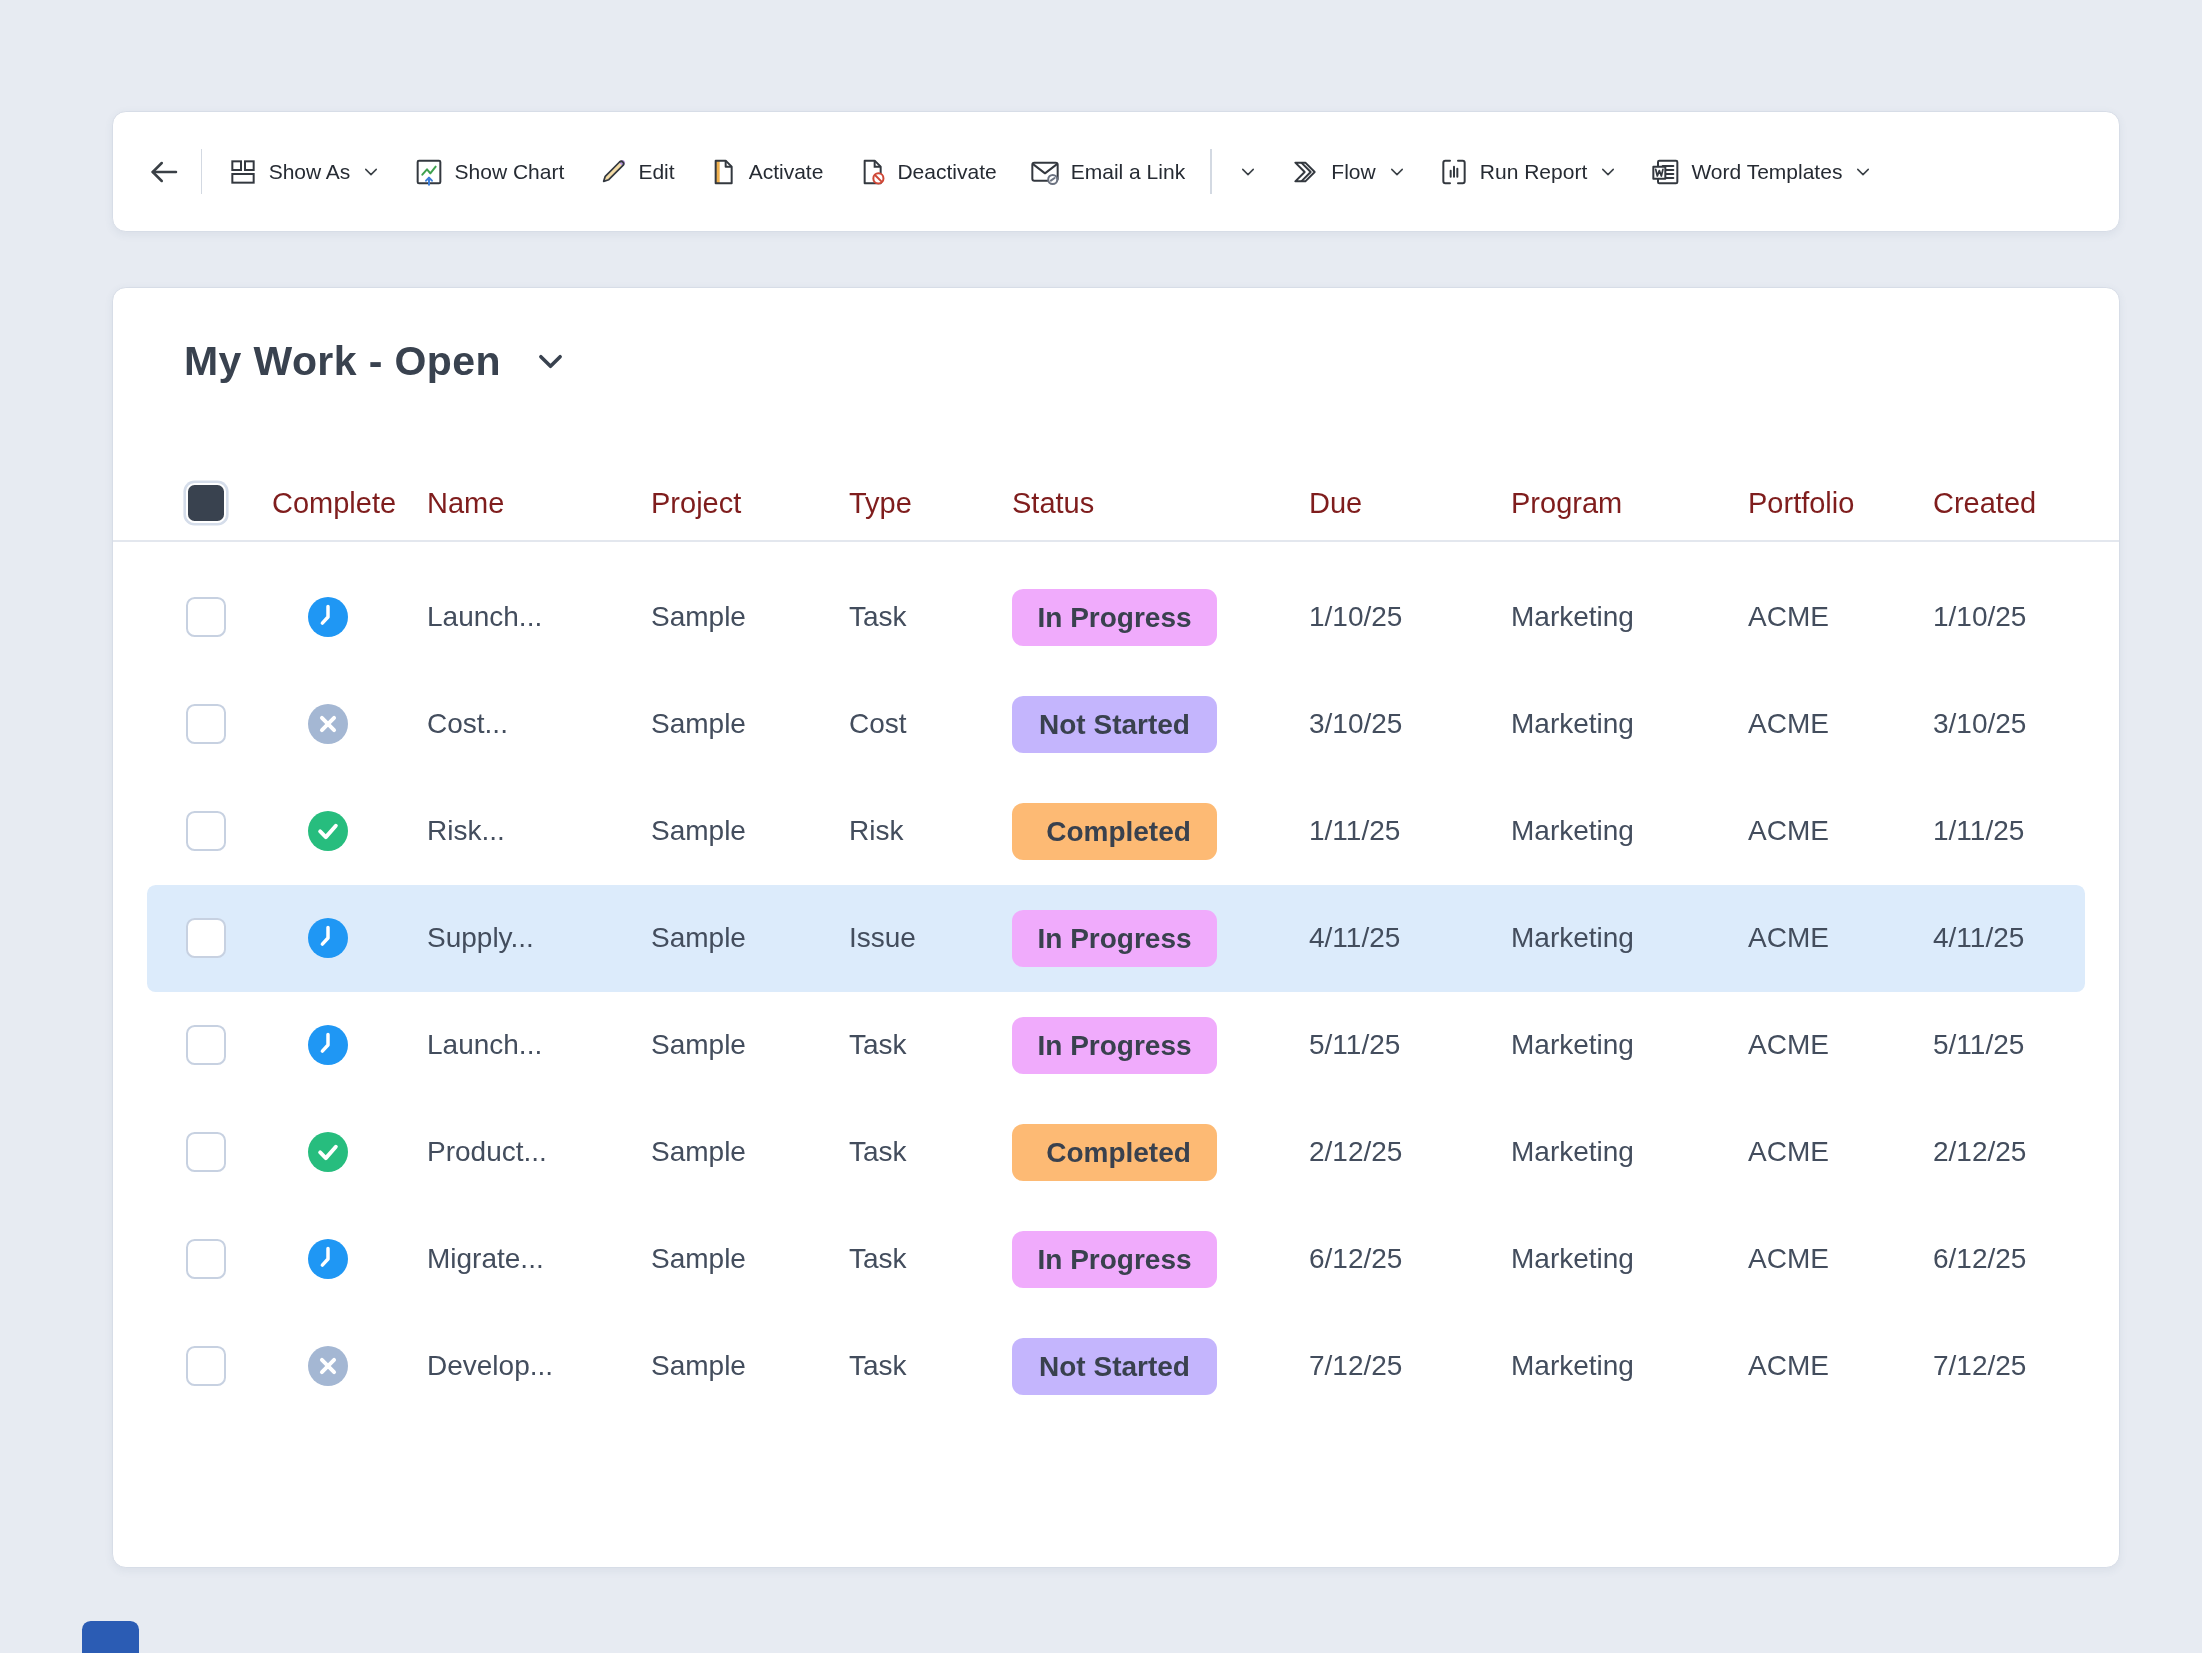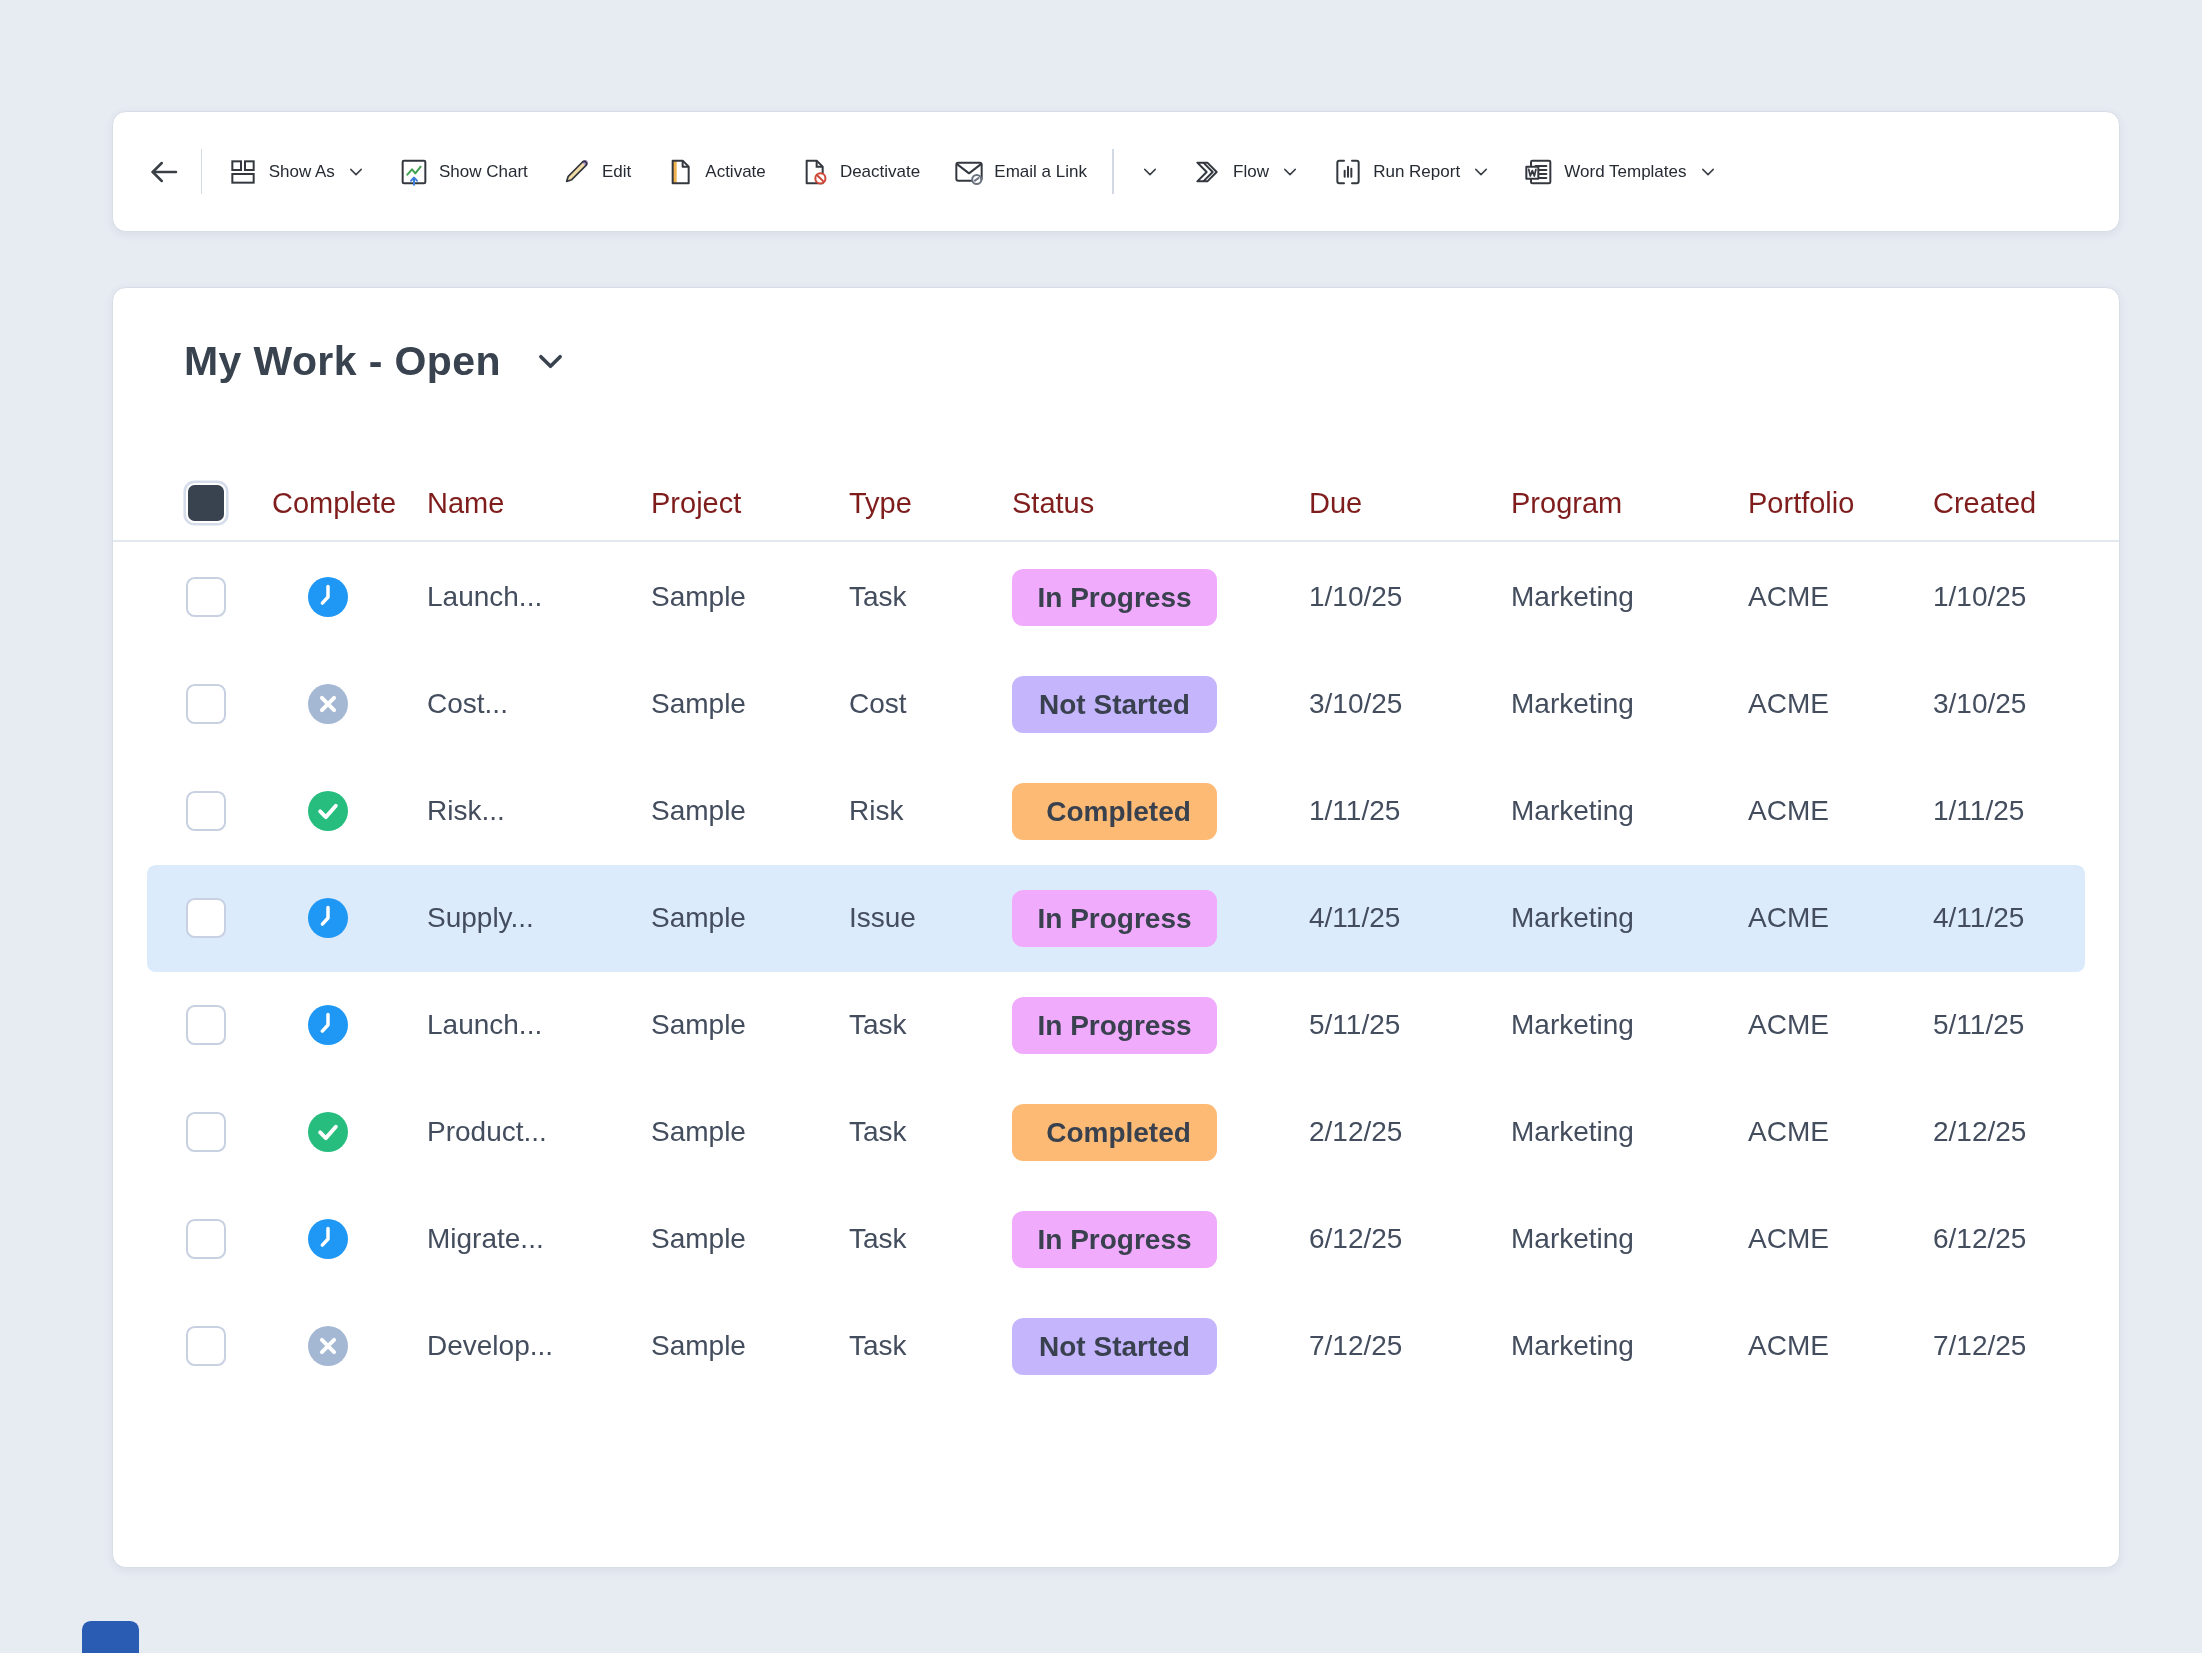--- a/index.html
+++ b/index.html
@@ -12,21 +12,21 @@
   }
   .card {
     position:absolute; left:112px; width:2008px;
     background:#fff; border:1.7px solid #d7dde7; border-radius:13.8px;
     box-shadow:0 2.6px 8.6px rgba(60,80,110,0.07);
   }
   
   .toolbar { top:111px; height:121px; display:flex; align-items:center; padding:0 22.4px; }
   .tb-btn {
     display:flex; align-items:center; gap:9.5px; padding:0 16.3px; height:67px;
-    border-radius:6.9px; font-size:17px; color:#262b33; cursor:pointer; white-space:nowrap;
+    border-radius:6.9px; font-size:21px; color:#262b33; cursor:pointer; white-space:nowrap;
     background:transparent; border:none;
   }
   .tb-btn svg.tool { width:32px; height:32px; flex:0 0 auto; }
   .tb-divider { width:1.7px; height:45px; background:#d3d9e2; margin:0 8.6px; flex:0 0 auto; }
   .chev { width:18px; height:18px; margin-left:2.6px; flex:0 0 auto; }
   .back-btn { padding:0 10.3px; }
   .back-btn svg { width:36px; height:36px; }
   
   .main { top:287px; height:1281px; }
   .view-header { margin:50px 0 0 71px; display:flex; align-items:center; gap:33px; cursor:pointer; }
@@ -34,21 +34,21 @@
   .view-header svg { width:33px; height:33px; }
   .grid-cols {
     display:grid; align-items:center;
     grid-template-columns:86px 155px 224px 198px 163px 297px 202px 237px 185px 1fr;
   }
   .thead {
     margin-top:81px; height:76px; padding-left:73px; padding-right:52px;
     border-bottom:2.6px solid #e3e7ee;
     font-size:29px; font-weight:400; color:#7f1d1d;
   }
-  .tbody { padding:1.7px 34px 0 34px; }
+  .tbody { padding:1.7px 34px 0 34px;margin-top:20px; }
   .trow {
     height:107px; padding-left:39px; padding-right:17px;
     border-radius:8.6px; font-size:28px; color:#434d5d; cursor:pointer;
   }
   .trow.sel-true { background:#dcebfb; }
   
   .cbx {
     width:40px; height:40px; border:2.6px solid #c7d1e1; border-radius:8.6px;
     background:#fff; display:flex; align-items:center; justify-content:center;
     cursor:pointer; flex:0 0 auto;

